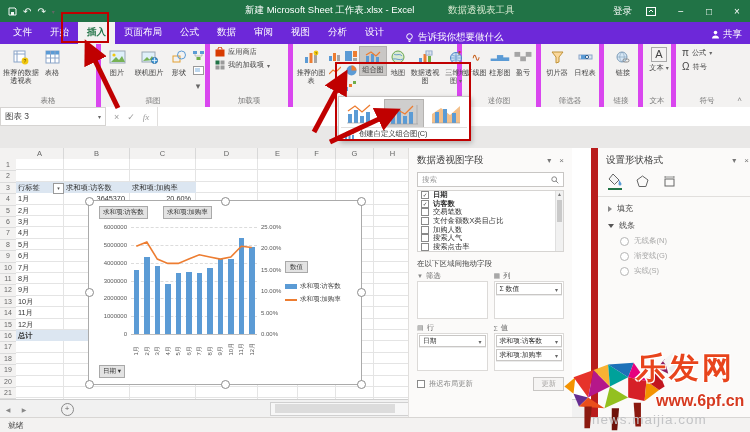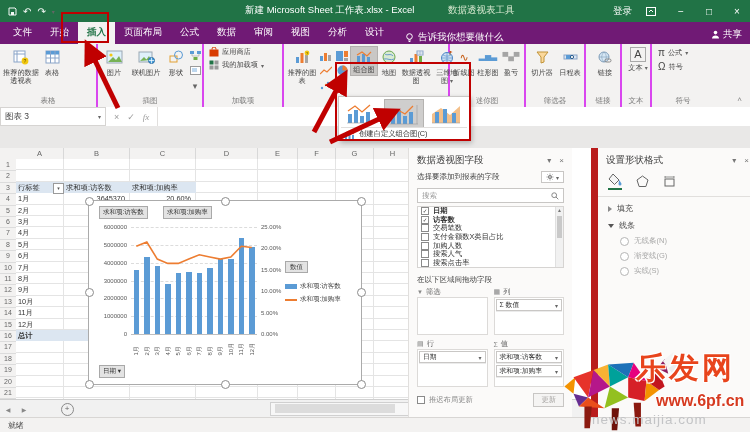--- a/index.html
+++ b/index.html
@@ -9,29 +9,29 @@
   
   #titlebar{position:absolute;left:0;top:0;width:750px;height:22px;background:#217346;color:#fff;
             display:flex;align-items:center;}
   .qat{display:flex;align-items:center;gap:6px;padding-left:8px;font-size:10px;}
   .qat .g{cursor:default;opacity:.95;}
   #tb-title{position:absolute;left:245px;top:4px;font-size:9.5px;color:#fff;white-space:nowrap;}
   #tb-context{position:absolute;left:448px;top:4px;font-size:9.5px;color:#d9ead1;white-space:nowrap;}
   #tb-right{position:absolute;right:6px;top:0;height:22px;display:flex;align-items:center;gap:14px;font-size:9.5px;}
   .winbtn{width:14px;text-align:center;font-size:10px;}
   
-  #tabsrow{position:absolute;left:0;top:22px;width:750px;height:22px;background:#701a75;display:flex;align-items:flex-end;}
+  #tabsrow{position:absolute;left:0;top:22px;width:750px;height:22px;background:#6d28d9;display:flex;align-items:flex-end;}
   #tabs-left{display:flex;height:22px;align-items:stretch;padding-left:4px;}
   .tab{padding:4px 9px 4px 9px;color:#fff;font-size:9.5px;white-space:nowrap;}
   .tab.active{background:#f3f2f1;color:#217346;font-weight:bold;}
   #tellme{display:flex;align-items:center;gap:4px;color:#fff;margin-left:12px;font-size:9.5px;}
   #share{position:absolute;right:8px;bottom:3px;color:#fff;display:flex;gap:3px;align-items:center;font-size:9.5px;}
   
   #ribbon{position:absolute;left:0;top:44px;width:750px;height:63px;background:#f3f2f1;border-bottom:1px solid #d2d0ce;display:flex;}
-  .grp{position:relative;height:63px;border-right:2px solid #d946ef;flex:none;}
+  .grp{position:relative;height:63px;border-right:5px solid #d946ef;flex:none;}
   .grp .glbl{position:absolute;left:0;right:0;bottom:1px;text-align:center;font-size:7.5px;color:#7a7a7a;}
   .grow{display:flex;align-items:flex-start;padding:2px 2px 0 2px;}
   .bb{display:flex;flex-direction:column;align-items:center;text-align:center;font-size:7.2px;line-height:8px;
       color:#444;padding:1px;flex:none;}
   .bb .bic{height:20px;display:flex;align-items:center;justify-content:center;margin-bottom:2px;}
   .sbcol{display:flex;flex-direction:column;gap:3px;padding-top:3px;}
   .sb{display:flex;align-items:center;gap:3px;font-size:7.2px;color:#444;white-space:nowrap;}
   .mini{display:grid;grid-template-columns:16px 16px;grid-auto-rows:15px;margin-top:2px;}
   .mini span{display:flex;align-items:center;justify-content:center;font-size:9px;}
   .combo-btn{background:#c9c7c5;border:1px solid #b2b0ae;}
@@ -699,30 +699,20 @@
   </div>
 
   <div class="pane" id="pane1">
     <div class="phdr">
       <span>数据透视图字段</span>
       <span class="ctrl">
         <span>▾</span>
         <span>×</span>
       </span>
     </div>
-    <div class="psub">
-      <span>选择要添加到报表的字段</span>
-      <span class="gearbtn">
-        <svg width="8" height="8" viewBox="0 0 8 8">
-            <circle cx="4" cy="4" r="1.4" fill="none" stroke="#666"></circle>
-            <path d="M4 .5v1.2M4 6.3v1.2M.5 4h1.2M6.3 4h1.2M1.5 1.5l.9.9M5.6 5.6l.9.9M6.5 1.5l-.9.9M2.4 5.6l-.9.9" stroke="#666" stroke-width=".7"></path>
-          </svg>
-        <span class="chev">▾</span>
-      </span>
-    </div>
     <div id="searchbox">
       <span>搜索</span>
       <svg width="8" height="8" viewBox="0 0 8 8">
           <circle cx="3.2" cy="3.2" r="2.4" fill="none" stroke="#888"></circle>
           <path d="M5 5l2.3 2.3" stroke="#888"></path>
         </svg>
     </div>
     <div id="flist">
       <div class="fitem bold">
           <span class="cb">✓</span>

